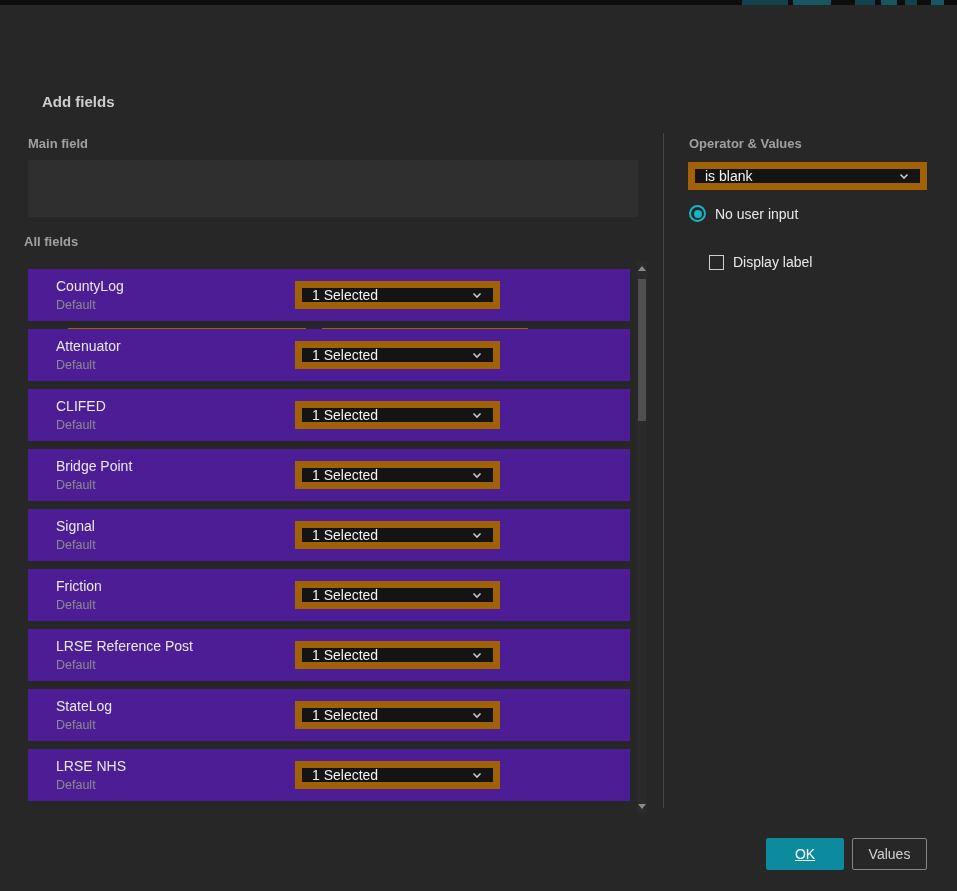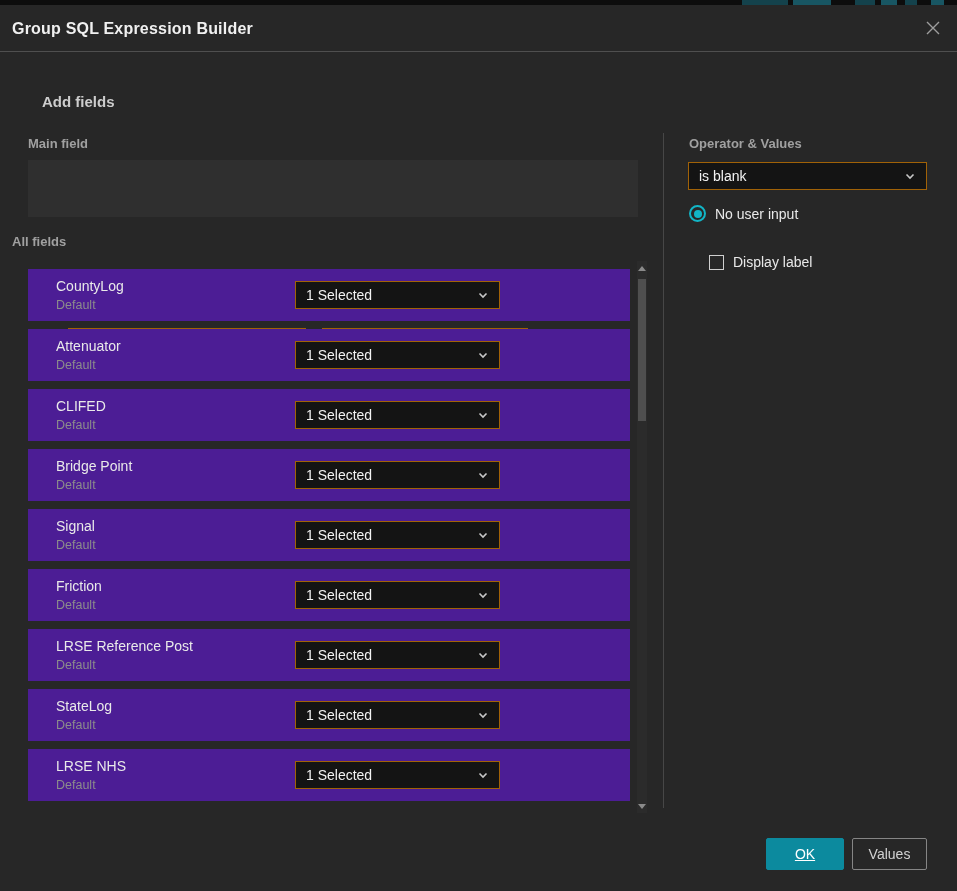--- a/index.html
+++ b/index.html
@@ -35,28 +35,28 @@
     display:flex; align-items:center; justify-content:center;
   }
   .close-btn svg { stroke:#9d9d9d; stroke-width:1.4; }
 
   .section-title {
     position:absolute; left:28px; top:88px;
     font-size:15px; font-weight:bold; color:#cdcdcd;margin-left:14px;
   }
   .sub-label { font-size:13px; font-weight:bold; color:#a0a0a0; position:absolute; }
   .lbl-main-field { left:28px; top:131px; }
-  .lbl-all-fields { left:12px; top:229px; }
+  .lbl-all-fields { left:24px; top:229px; }
   .lbl-operator  { left:689px; top:131px; }
 
   
   .dd {
     position:absolute; height:30px; background:#141414; color:#f2f2f2;
     display:flex; align-items:center; padding:0 10px; font-size:14px;
-    cursor:pointer; border:1px solid #a16207;
+    cursor:pointer; border:7px solid #a16207;
   }
   .dd .dd-text { flex:1; white-space:nowrap; overflow:hidden; }
   .dd .chev { display:flex; align-items:center; margin-left:6px; }
   .dd .chev svg { stroke:#c7c7c7; stroke-width:1.6; fill:none; }
 
   
   .main-panel {
     position:absolute; left:28px; top:155px; width:610px; height:57px;
     background:#2f2f2f;
   }
@@ -126,30 +126,20 @@
   <div class="frag" style="left:742px;width:46px;background:#14424c;"></div>
   <div class="frag" style="left:793px;width:38px;background:#185663;"></div>
   <div class="frag" style="left:855px;width:20px;background:#14424c;"></div>
   <div class="frag" style="left:881px;width:16px;background:#185663;"></div>
   <div class="frag" style="left:905px;width:12px;background:#14424c;"></div>
   <div class="frag" style="left:931px;width:13px;background:#185663;"></div>
 </div>
 
 <div class="dialog">
 
-  <div class="dialog-header">
-    <div class="dialog-title">Group SQL Expression Builder</div>
-    <button class="close-btn">
-      <span>
-        <svg width="16" height="16" viewBox="0 0 16 16">
-            <path d="M2 2 L14 14 M14 2 L2 14"></path>
-          </svg>
-      </span>
-    </button>
-  </div>
 
   <div class="section-title">Add fields</div>
 
   <div class="sub-label lbl-main-field">Main field</div>
 
   <div class="main-panel">
     <div class="dd dd-source">
       <span class="dd-text">CountyLog | Default</span>
       <span class="chev">
         <svg width="12" height="12" viewBox="0 0 12 12">

